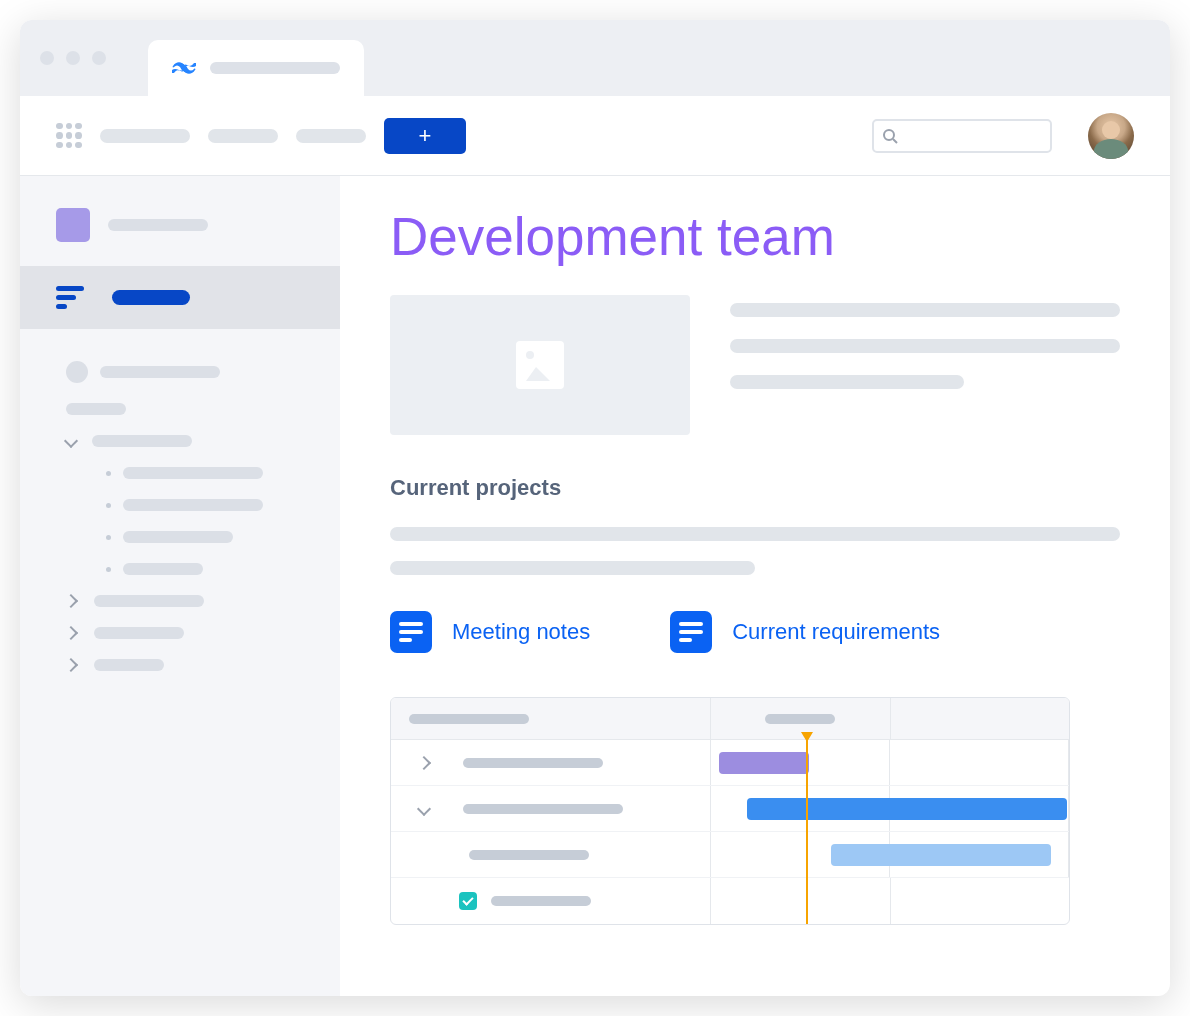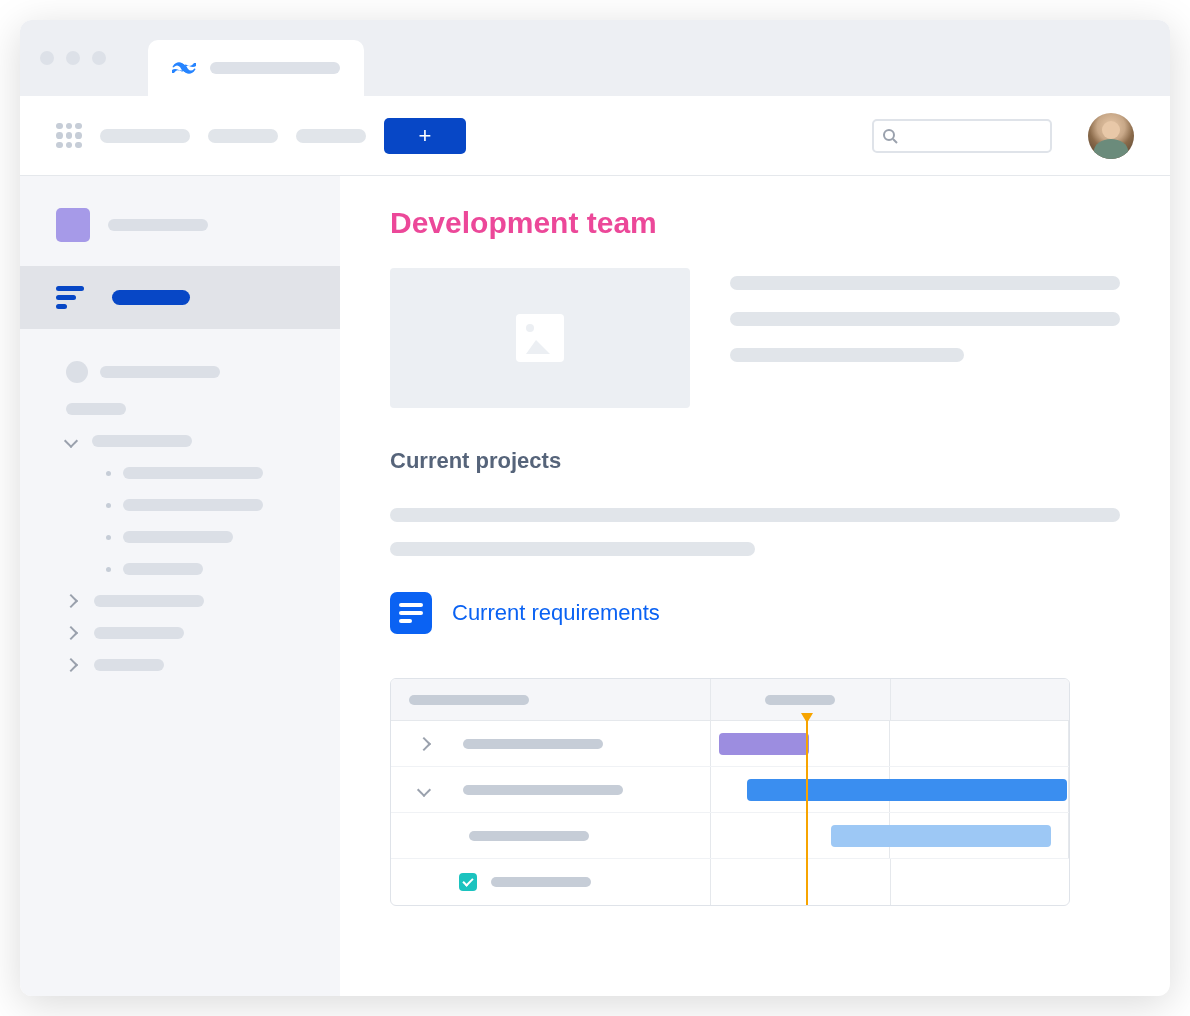--- a/index.html
+++ b/index.html
@@ -32,29 +32,29 @@
 .active-bar { width: 78px; height: 15px; background: #0747c6; border-radius: 8px; }
 .tree { padding: 22px 0 0 46px; }
 .tree-row { display: flex; align-items: center; gap: 12px; padding: 10px 0; }
 .tree-circle { width: 22px; height: 22px; border-radius: 50%; background: #dbdfe6; }
 .tree-line { height: 12px; background: #dbdfe6; border-radius: 6px; }
 .tree-dot { width: 5px; height: 5px; border-radius: 50%; background: #c6cdd7; }
 .chev { width: 10px; height: 10px; border-right: 2px solid #9aa1ad; border-bottom: 2px solid #9aa1ad; }
 .chev-right { transform: rotate(-45deg); }
 .chev-down { transform: rotate(45deg); }
 .main { flex: 1; padding: 30px 50px 0 50px; overflow: hidden; }
-.title { font-size: 30px; font-weight: 700; color: #ec4899; margin-bottom: 28px; }
+.title { font-size: 53px; font-weight: 400; color: #8b5cf6; margin-bottom: 28px; }
 .hero { display: flex; gap: 40px; margin-bottom: 40px; }
 .img-box { width: 300px; height: 140px; background: #eceff3; border-radius: 4px; display: flex; align-items: center; justify-content: center; }
 .img-icon { width: 48px; height: 48px; background: #fff; border-radius: 4px; position: relative; }
 .img-icon::before { content: ""; position: absolute; top: 10px; left: 10px; width: 8px; height: 8px; border-radius: 50%; background: #eceff3; }
 .img-icon::after { content: ""; position: absolute; bottom: 8px; left: 10px; width: 0; height: 0; border-left: 10px solid transparent; border-right: 14px solid transparent; border-bottom: 14px solid #eceff3; }
 .hero-lines { flex: 1; display: flex; flex-direction: column; gap: 22px; padding-top: 8px; }
 .hero-line { height: 14px; background: #e1e5ea; border-radius: 7px; }
-.section { font-size: 22px; font-weight: 600; color: #56647a; margin-bottom: 34px; }
+.section { font-size: 22px; font-weight: 600; color: #56647a; margin-bottom: 26px; }
 .proj-lines { display: flex; flex-direction: column; gap: 20px; margin-bottom: 36px; }
 .proj-line { height: 14px; background: #e1e5ea; border-radius: 7px; }
 .links { display: flex; gap: 80px; margin-bottom: 44px; }
 .link { display: flex; align-items: center; gap: 20px; cursor: pointer; }
 .link-icon { width: 42px; height: 42px; background: #0a62f3; border-radius: 7px; display: flex; flex-direction: column; justify-content: center; padding: 0 9px; gap: 4px; }
 .link-icon span { height: 4px; background: #fff; border-radius: 2px; }
 .link-text { font-size: 22px; color: #0a62f3; }
 .gantt { border: 1px solid #dfe3e9; border-radius: 6px; overflow: hidden; width: 680px; }
 .gantt-head { height: 42px; background: #f5f6f9; display: flex; border-bottom: 1px solid #e5e8ec; }
 .gl { width: 320px; border-right: 1px solid #e5e8ec; display: flex; align-items: center; padding-left: 18px; }
@@ -196,20 +196,28 @@
         <div class="proj-line" style="width:50%"></div>
       </div>
 
       <div class="links">
         <div class="link">
           <div class="link-icon">
             <span style="width:100%"></span>
               <span style="width:100%"></span>
               <span style="width:55%"></span>
           </div>
+          <span class="link-text">Meeting notes</span>
+        </div>
+        <div class="link">
+          <div class="link-icon">
+            <span style="width:100%"></span>
+              <span style="width:100%"></span>
+              <span style="width:55%"></span>
+          </div>
           <span class="link-text">Current requirements</span>
         </div>
       </div>
 
       <div class="gantt">
         <div class="gantt-head">
           <div class="gl">
             <div class="gh-bar" style="width:120px"></div>
           </div>
           <div class="gr">

